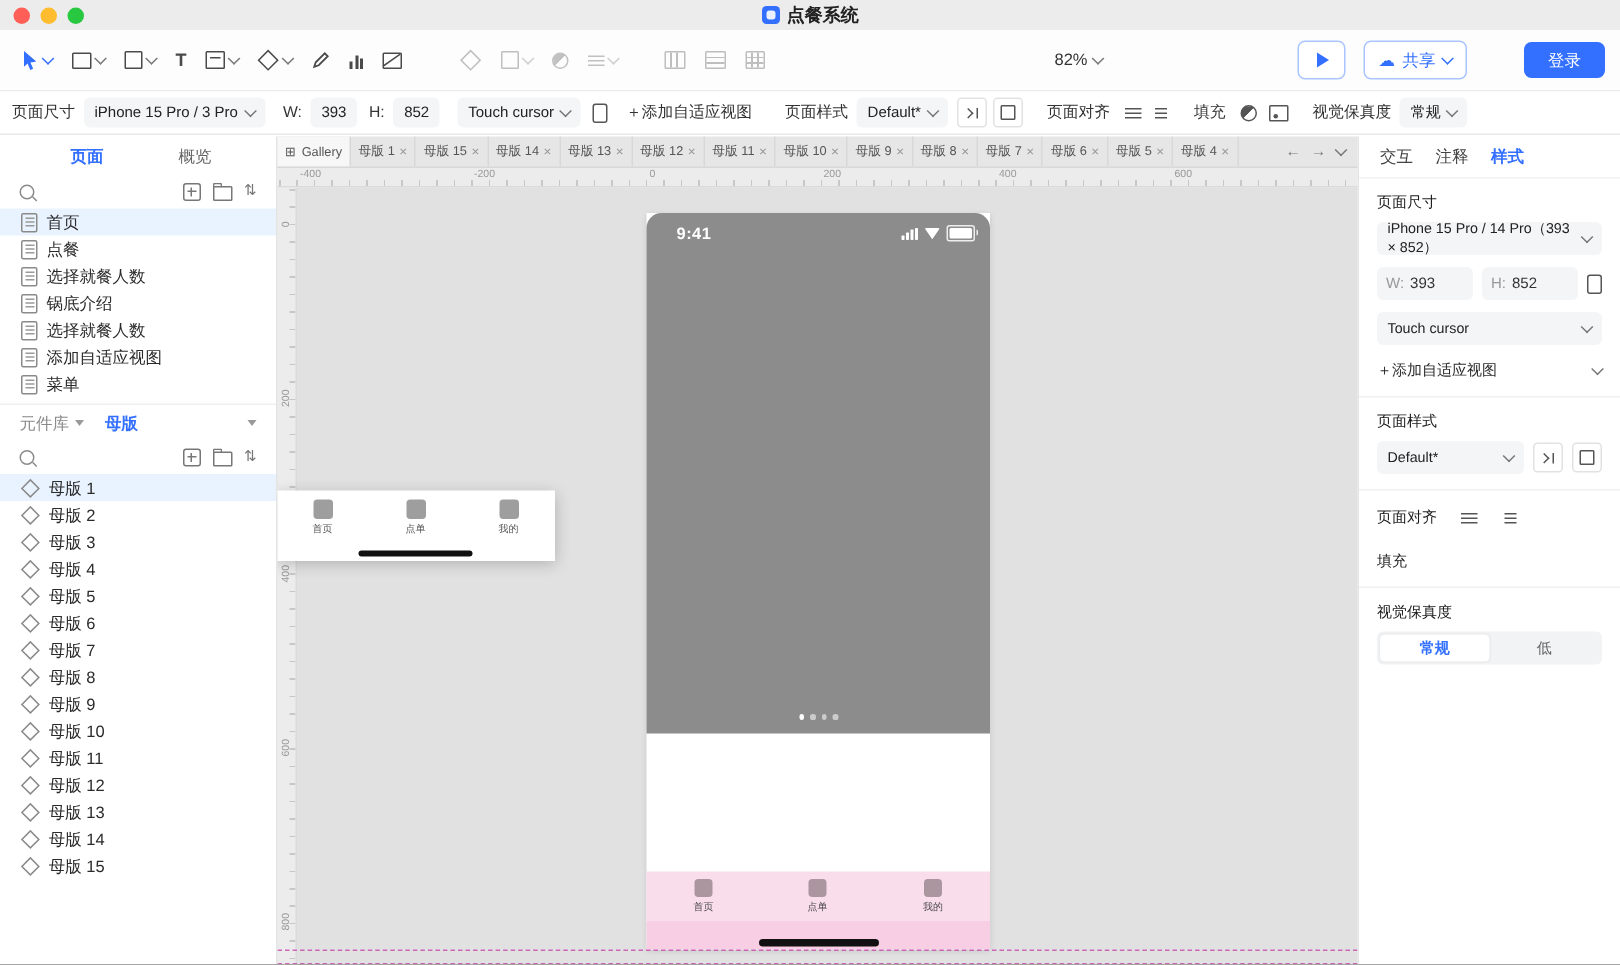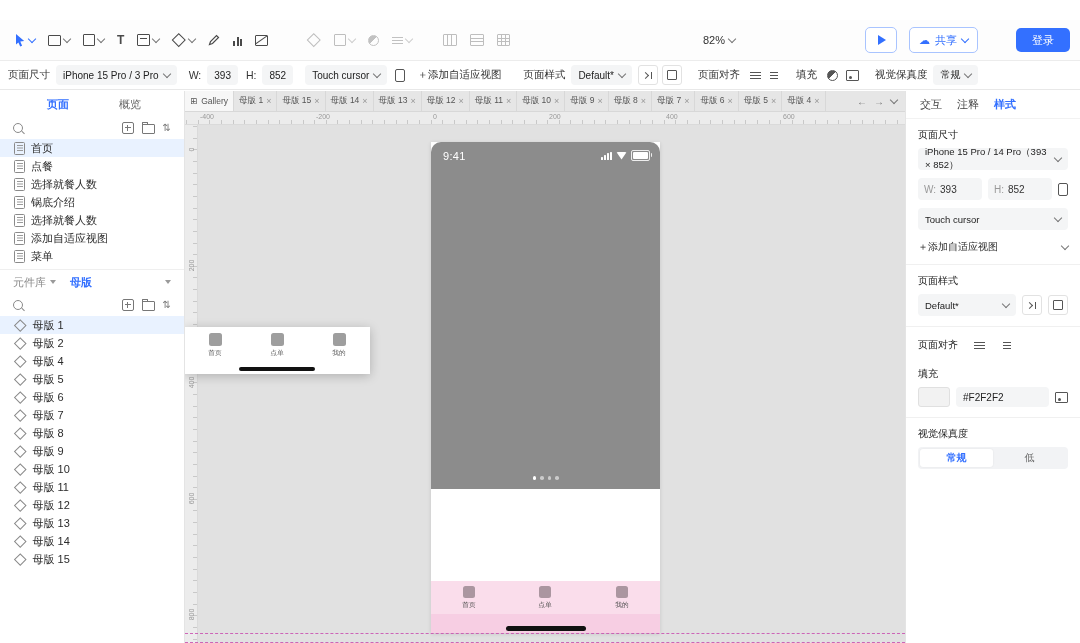--- a/index.html
+++ b/index.html
@@ -106,21 +106,21 @@
   .canvas-body{flex:1;position:relative;background:#E1E1E1;overflow:hidden;}
   .vruler{position:absolute;left:0;top:0;bottom:0;width:12px;background:#ECECEC;border-right:1px solid #DADADA;z-index:4;
     background-image:repeating-linear-gradient(180deg,#C8C8C8 0 1px,transparent 1px 11.65px);
     background-size:4px auto;background-position:right 1px;background-repeat:repeat-y;}
   .vr-num{position:absolute;left:-2px;width:16px;text-align:center;font-size:7px;color:#999;transform:rotate(-90deg);}
 
   
   .phone{position:absolute;left:246px;top:17px;width:229px;height:491px;background:#fff;box-shadow:0 1px 4px rgba(0,0,0,.12);}
   .hero{position:absolute;left:0;top:0;width:229px;height:347px;background:#8C8C8C;border-radius:10px 10px 0 0;}
   .statusbar{position:absolute;left:0;top:0;right:0;height:27px;display:flex;align-items:center;color:#fff;}
-  .st-time{font-size:11px;font-weight:400;margin-left:12px;letter-spacing:.3px;}
+  .st-time{font-size:11px;font-weight:700;margin-left:20px;letter-spacing:.3px;}
   .st-icons{margin-left:auto;margin-right:10px;display:flex;align-items:center;gap:4px;}
   .sig{display:flex;align-items:flex-end;gap:1px;}
   .sig i{display:block;width:2px;background:#fff;border-radius:.5px;}
   .wifi{width:11px;height:8px;background:#fff;clip-path:polygon(50% 100%,0 0,100% 0);border-radius:2px;}
   .batt{width:17px;height:8.5px;border:1px solid rgba(255,255,255,.85);border-radius:2px;position:relative;}
   .batt::before{content:"";position:absolute;inset:1px;background:#fff;border-radius:1px;}
   .batt::after{content:"";position:absolute;right:-3px;top:2px;width:1.5px;height:3.5px;background:rgba(255,255,255,.85);border-radius:0 1px 1px 0;}
   .dots{position:absolute;left:0;right:0;top:334px;display:flex;justify-content:center;gap:4px;}
   .dot{width:3.5px;height:3.5px;border-radius:50%;background:rgba(255,255,255,.55);}
   .dot.on{background:#fff;}
@@ -159,20 +159,31 @@
   .hexbox{flex:1;height:20px;background:#F4F5F6;border-radius:4px;display:flex;align-items:center;padding:0 7px;font-size:10px;color:#222;}
   .seg{display:flex;background:#F2F3F5;border-radius:4px;padding:2px;height:22px;box-sizing:border-box;margin-top:2px;}
   .seg-opt{flex:1;display:flex;align-items:center;justify-content:center;font-size:10px;color:#666;border-radius:3px;}
   .seg-opt.on{background:#fff;color:#3370FF;font-weight:700;box-shadow:0 0 2px rgba(0,0,0,.08);}
 </style>
 </head>
 <body>
 
 <div class="window">
 
+  <div class="titlebar">
+    <div class="lights">
+      <span class="light red"></span>
+      <span class="light yellow"></span>
+      <span class="light green"></span>
+    </div>
+    <div class="tb-title">
+      <span class="app-ic"></span>
+      <span>点餐系统</span>
+    </div>
+  </div>
 
   <div class="toolbar">
     <div class="tbtn">
       <svg width="12" height="14" viewBox="0 0 12 14">
           <path d="M2 1 L10.2 8 L6.3 8.6 L8.1 12.8 L6.2 13.6 L4.4 9.4 L2 11.5 Z" fill="#3370FF"></path>
         </svg>
       <span class="chev blue"></span>
     </div>
     <div class="tbtn">
       <span class="ic-rect"></span>
@@ -361,20 +372,24 @@
         <span class="sort-glyph">⇅</span>
       </div>
 
       <div class="lrow sel">
           <span class="ic-master"></span>
           <span>母版 1</span>
         </div>
       <div class="lrow">
           <span class="ic-master"></span>
           <span>母版 2</span>
+        </div>
+      <div class="lrow">
+          <span class="ic-master"></span>
+          <span>母版 3</span>
         </div>
       <div class="lrow">
           <span class="ic-master"></span>
           <span>母版 4</span>
         </div>
       <div class="lrow">
           <span class="ic-master"></span>
           <span>母版 5</span>
         </div>
       <div class="lrow">
@@ -620,27 +635,20 @@
 
       <div class="rdivider"></div>
 
       <div class="alignrow">
         <div class="rlabel" style="margin:9px 0 6px">页面对齐</div>
         <span class="ic-lines" style="margin-top:3px"></span>
         <span class="ic-lines center" style="margin-top:3px"></span>
       </div>
 
       <div class="rlabel">填充</div>
-      <div class="fillrow">
-        <span class="swatch"></span>
-        <div class="hexbox">
-          <span>#F2F2F2</span>
-        </div>
-        <span class="ic-img"></span>
-      </div>
 
       <div class="rdivider"></div>
 
       <div class="rlabel">视觉保真度</div>
       <div class="seg">
         <span class="seg-opt on">常规</span>
         <span class="seg-opt">低</span>
       </div>
     </aside>
   </div>

